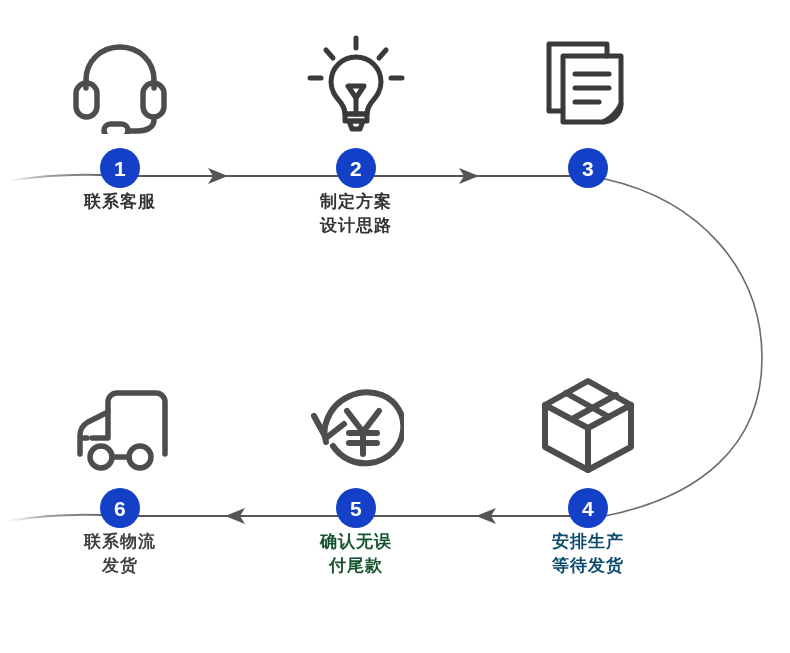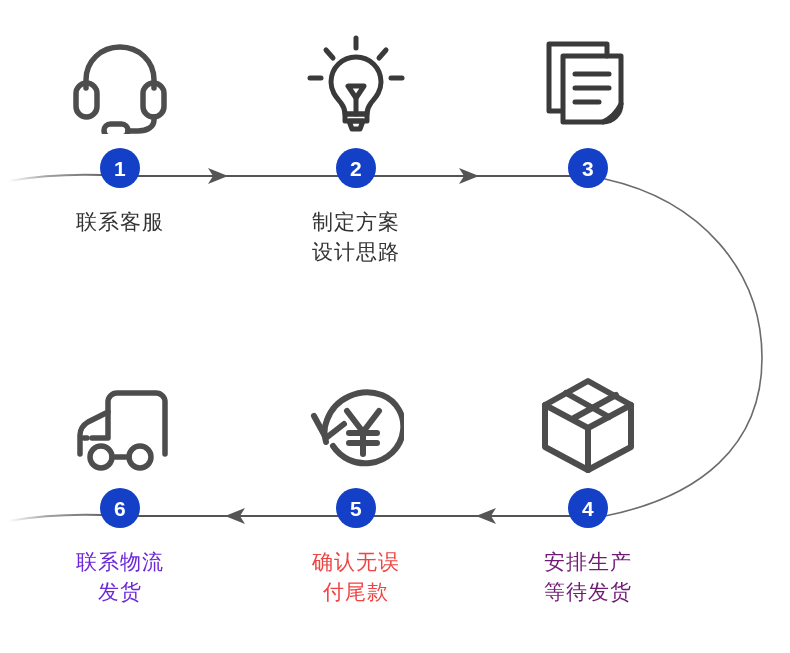--- a/index.html
+++ b/index.html
@@ -53,27 +53,27 @@
     justify-content: center;
     color: #ffffff;
     font-size: 21px;
     font-weight: bold;
     line-height: 1;
     letter-spacing: 0.5px;
     position: relative;
     z-index: 3;
   }
   .label {
-    margin-top: 19px;
-    font-size: 21px;
+    margin-top: 2px;
+    font-size: 17px;
     line-height: 1.42;
     color: #333333;
     letter-spacing: 1px;
     white-space: pre-line;
-    font-weight: 400;
+    font-weight: 700;
   }
   
   .row-top { top: 22px; }
   .row-bottom { top: 362px; }
   .col-1 { left: 2px; }
   .col-2 { left: 238px; }
   .col-3 { left: 470px; }
 </style>
 </head>
 <body>
@@ -182,57 +182,57 @@
           <path d="M16 50 L19 50"></path>
           <circle cx="33" cy="69" r="11"></circle>
           <circle cx="72" cy="69" r="11"></circle>
           <path d="M44 69 L61 69"></path>
         </g>
       </svg>
     </div>
     <div class="badge" style="background: rgb(19, 64, 198);">
       <span>6</span>
     </div>
-    <div class="label" style="color: #6d28d9;">联系物流
+    <div class="label" style="color: #404040;">联系物流
 发货</div>
   </div>
 
   <div class="step row-bottom col-2">
     <div class="icon-box">
       <svg width="96" height="94" viewBox="0 0 96 94">
         <g fill="none" stroke="#4d4d4d" stroke-width="6" stroke-linecap="round" stroke-linejoin="round">
           <path d="M18 62 C16 55 16 47 19 40 C27 18 52 7 74 15 C89 21 97 36 95 51 C93 68 79 81 62 83 C47 85 33 78 25 66"></path>
           <path d="M6 36 L18 58 L36 44"></path>
           <path d="M39 31 L55 52"></path>
           <path d="M71 31 L55 52"></path>
           <path d="M55 52 L55 74"></path>
           <path d="M41 53 L69 53"></path>
           <path d="M41 63 L69 63"></path>
         </g>
       </svg>
     </div>
     <div class="badge" style="background: rgb(19, 64, 198);">
       <span>5</span>
     </div>
-    <div class="label" style="color: #ef4444;">确认无误
+    <div class="label" style="color: #14532d;">确认无误
 付尾款</div>
   </div>
 
   <div class="step row-bottom col-3">
     <div class="icon-box">
       <svg width="100" height="98" viewBox="0 0 100 98">
         <g fill="none" stroke="#4d4d4d" stroke-width="6" stroke-linecap="round" stroke-linejoin="round">
           <path d="M50 5 L93 29 L93 71 L50 94 L7 71 L7 29 Z"></path>
           <path d="M7 29 L50 52 L93 29"></path>
           <path d="M50 52 L50 94"></path>
           <path d="M28 17 L71 41"></path>
           <path d="M36 42 L78 19"></path>
         </g>
       </svg>
     </div>
     <div class="badge" style="background: rgb(19, 64, 198);">
       <span>4</span>
     </div>
-    <div class="label" style="color: #701a75;">安排生产
+    <div class="label" style="color: #0c4a6e;">安排生产
 等待发货</div>
   </div>
 
 </div>
 
 </body></html>

